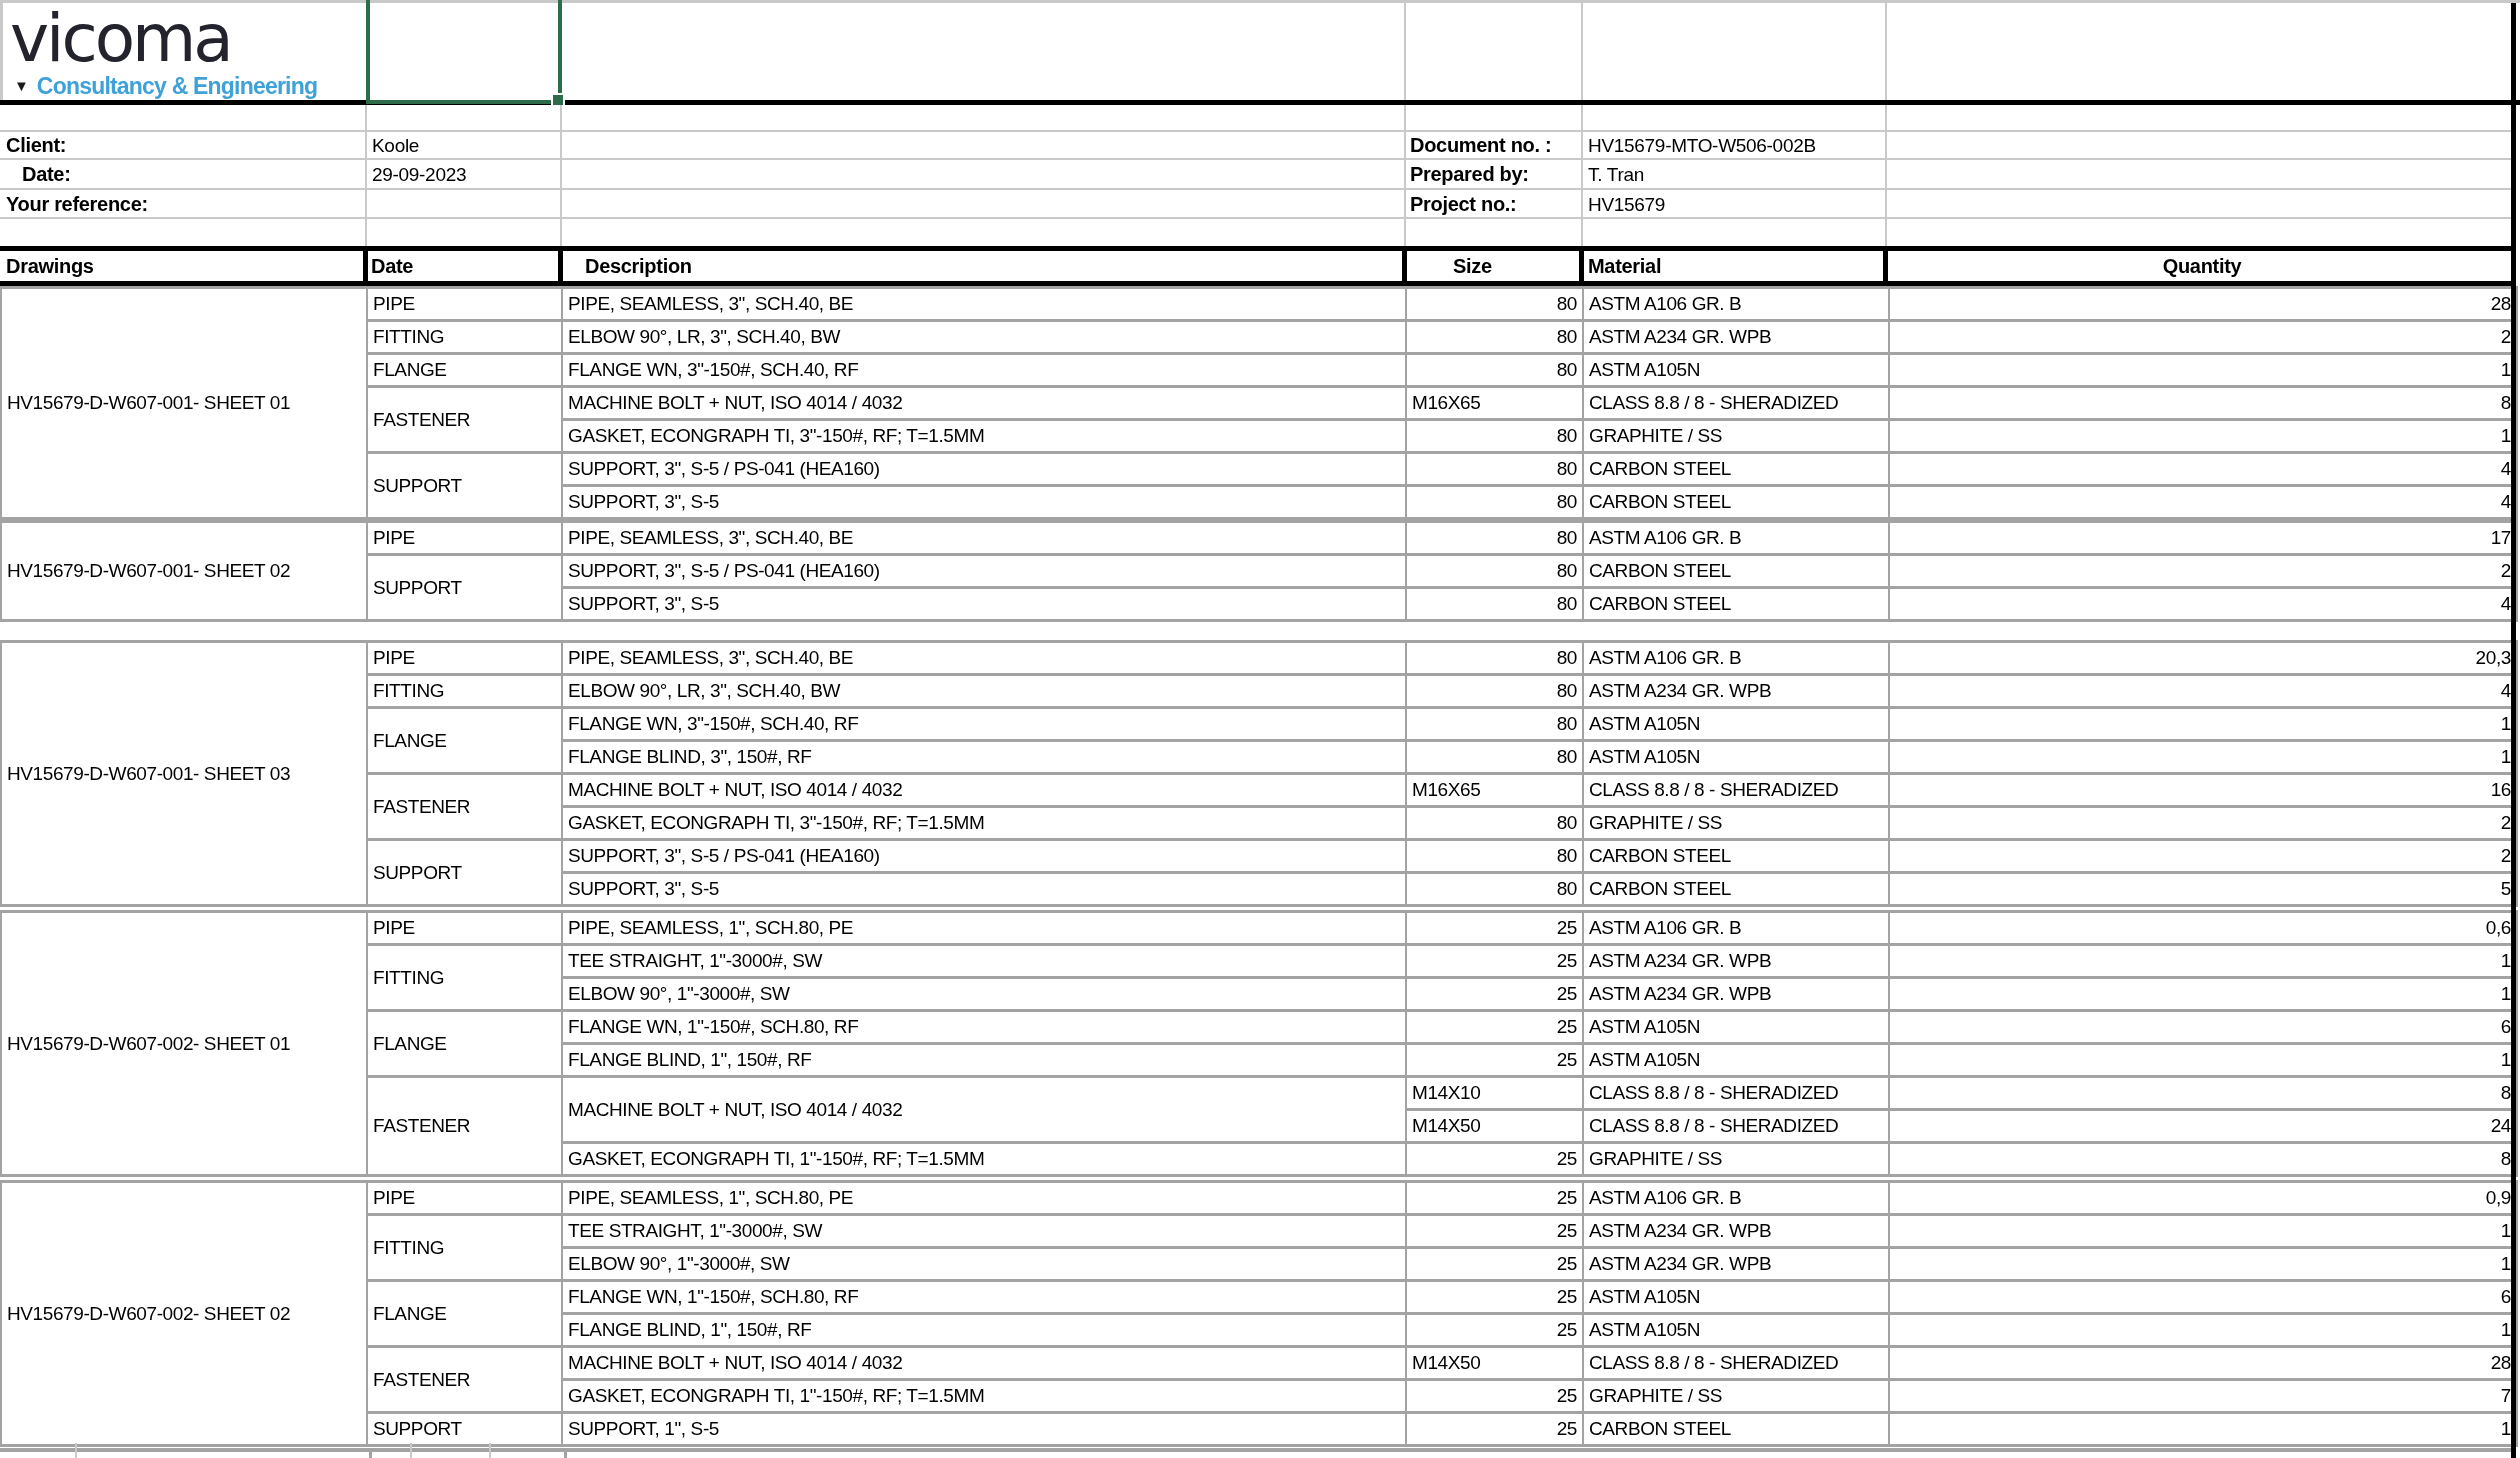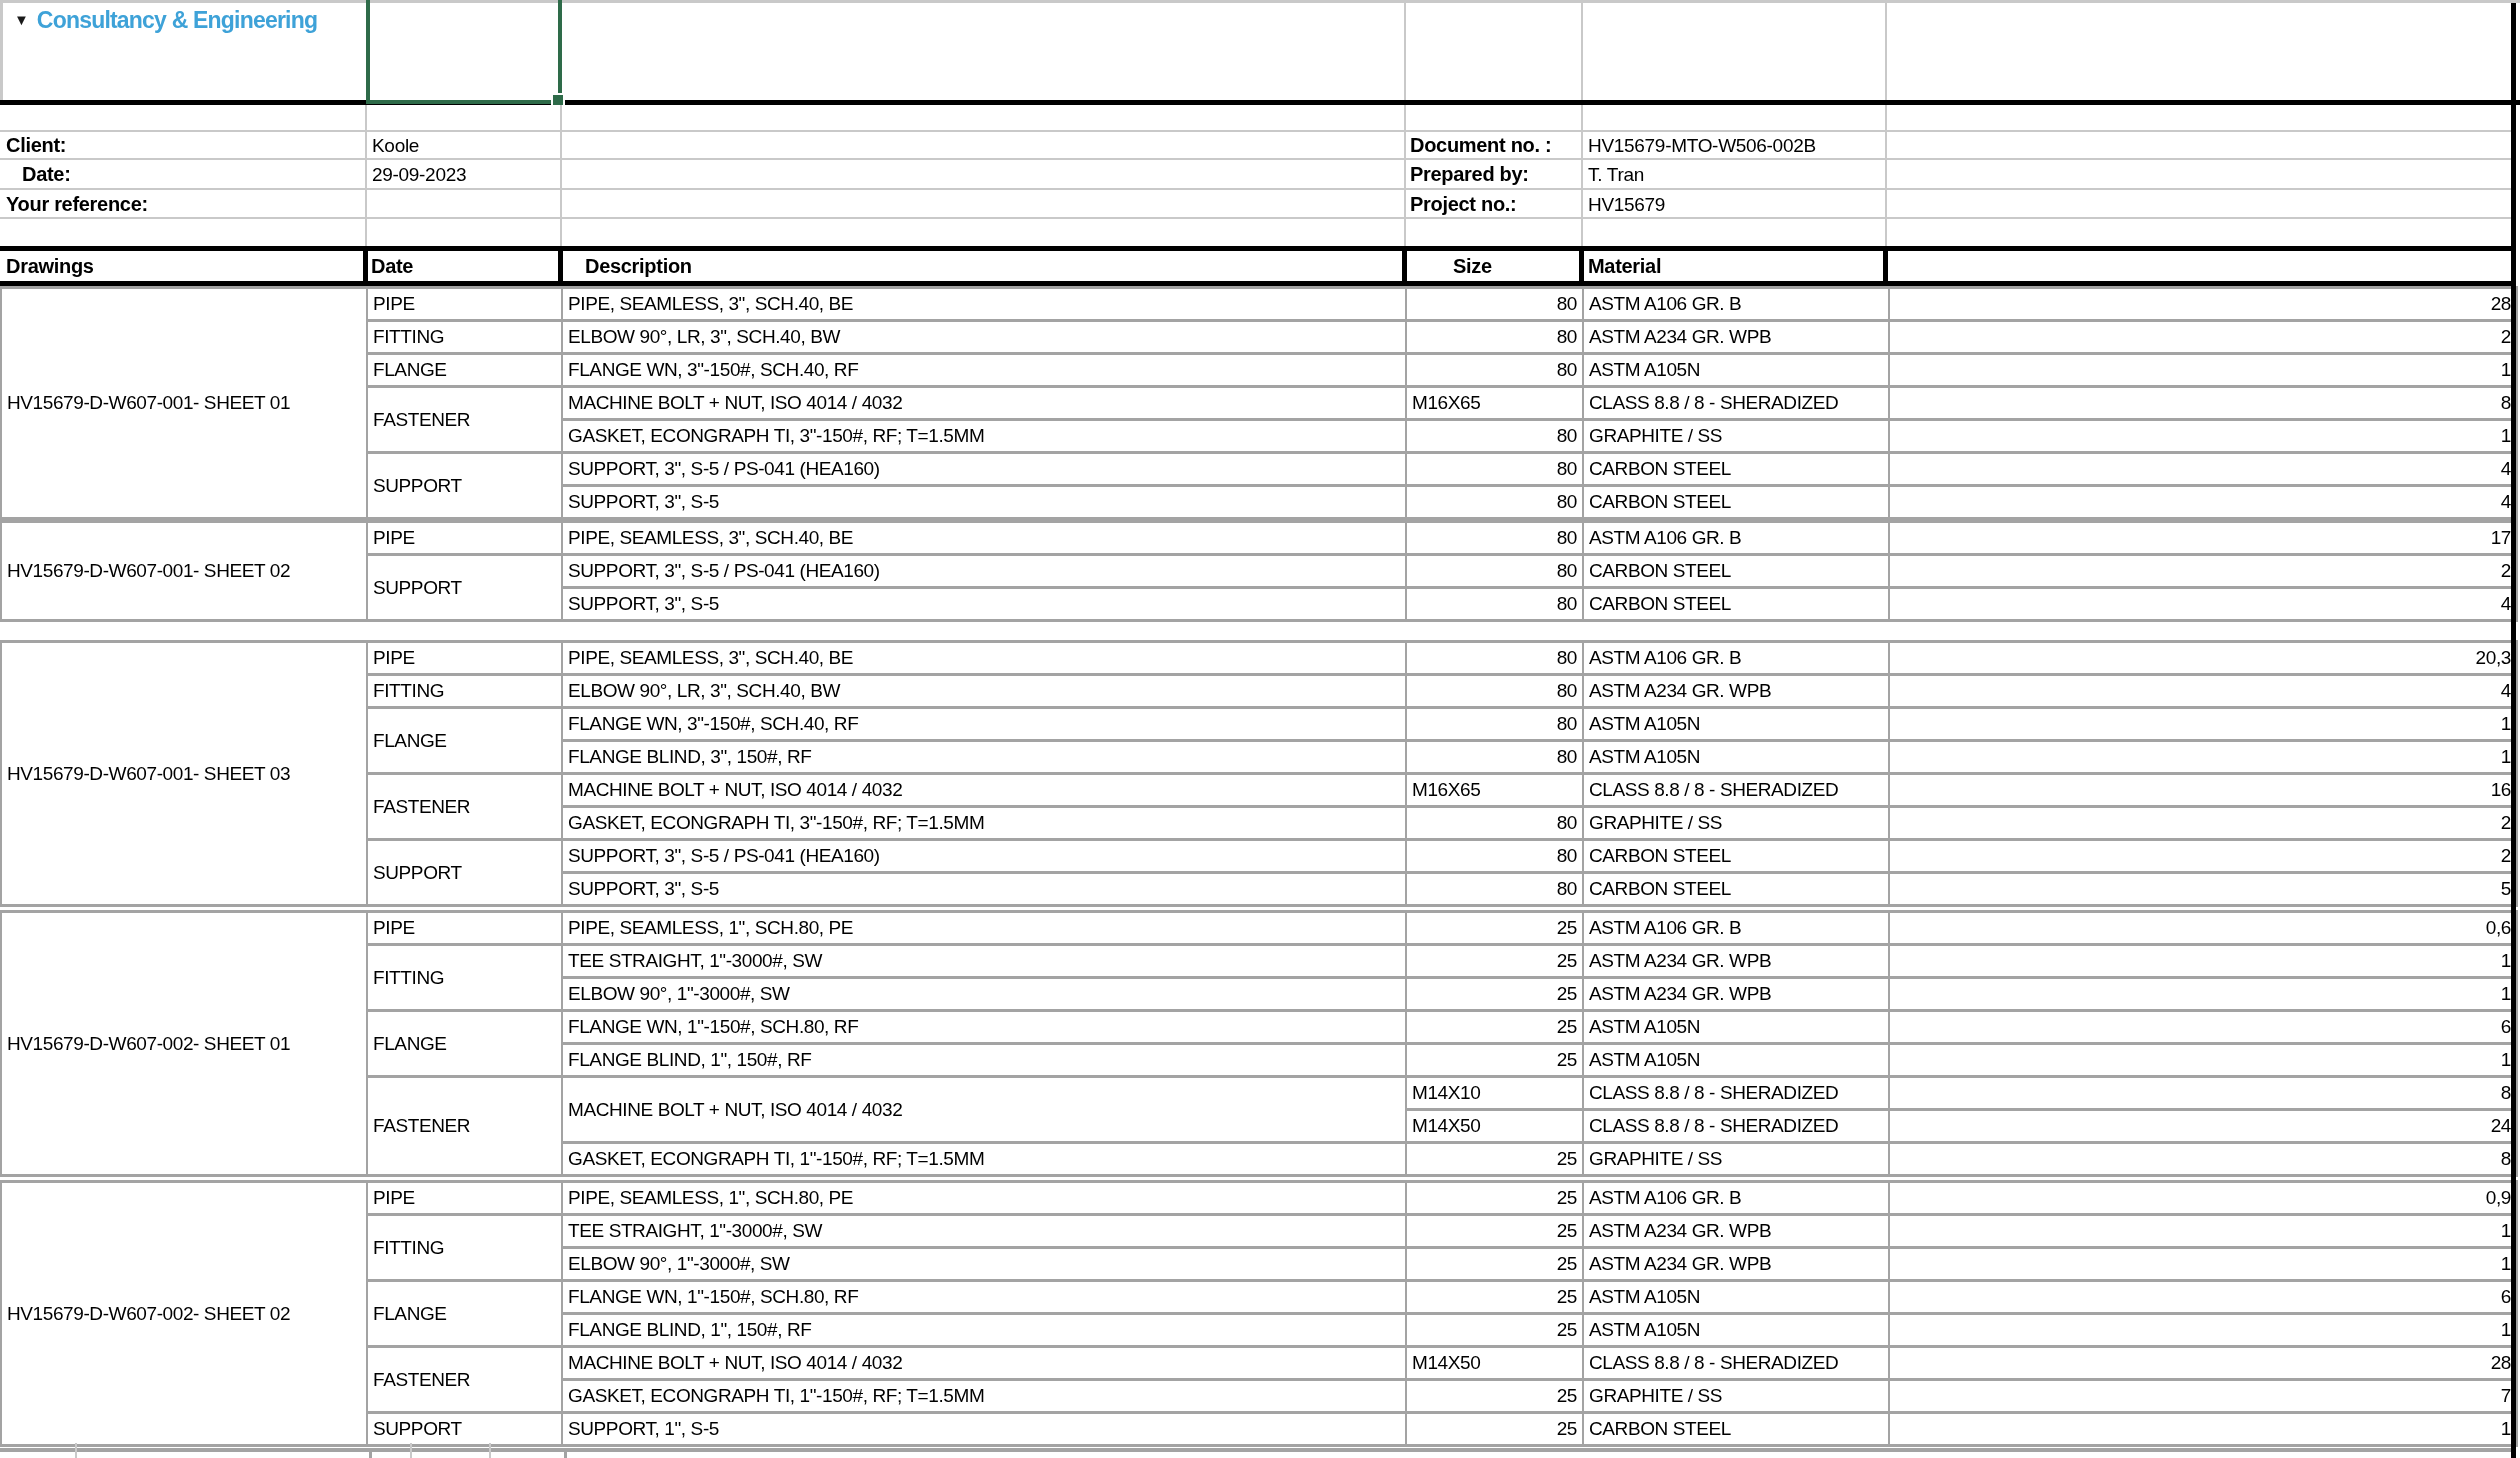--- a/index.html
+++ b/index.html
@@ -51,20 +51,21 @@
 </style>
 </head>
 <body>
 
 <div class="canvas">
 
   <div class="hline lgray" style="left:0;top:0;width:2520px;height:3px;"></div>
   <div class="vline lgray" style="left:0;top:0;width:3px;height:100px;"></div>
 
   <div class="logo">
+    <span class="logo-brand">vicoma</span>
     <span class="logo-tagline">
       <span class="logo-tri">▼</span>
       <span class="logo-tagtext">Consultancy &amp; Engineering</span>
     </span>
   </div>
 
   <div class="vline lgray" style="left:560px;top:0;width:2px;height:100px;"></div>
   <div class="vline lgray" style="left:1404px;top:0;width:2px;height:100px;"></div>
   <div class="vline lgray" style="left:1581px;top:0;width:2px;height:100px;"></div>
   <div class="vline lgray" style="left:1885px;top:0;width:2px;height:100px;"></div>
@@ -106,20 +107,21 @@
   <div class="vline black" style="left:558px;top:246px;width:5px;height:40px;"></div>
   <div class="vline black" style="left:1402px;top:246px;width:5px;height:40px;"></div>
   <div class="vline black" style="left:1579px;top:246px;width:5px;height:40px;"></div>
   <div class="vline black" style="left:1883px;top:246px;width:5px;height:40px;"></div>
 
   <div class="th" style="left:6px;">Drawings</div>
   <div class="th" style="left:371px;">Date</div>
   <div class="th" style="left:585px;">Description</div>
   <div class="th" style="left:1453px;">Size</div>
   <div class="th" style="left:1588px;">Material</div>
+  <div class="th" style="left:1888px;width:628px;text-align:center;">Quantity</div>
 
   <div id="blocks">
       <table class="block" style="top: 286px; border-top: none;">
         <colgroup>
           <col style="width: 366px;">
           <col style="width: 195px;">
           <col style="width: 844px;">
           <col style="width: 177px;">
           <col style="width: 306px;">
           <col style="width: 628px;">

